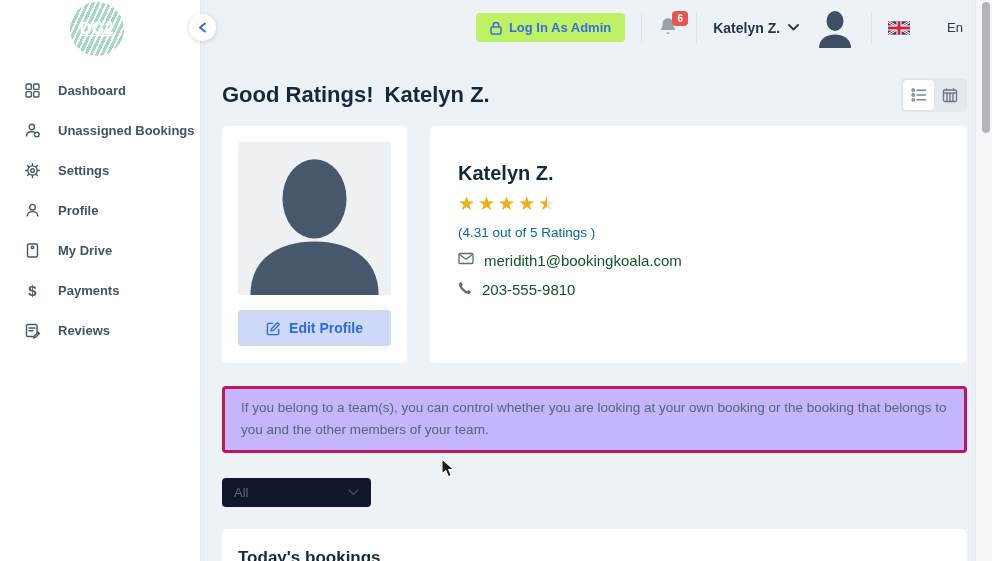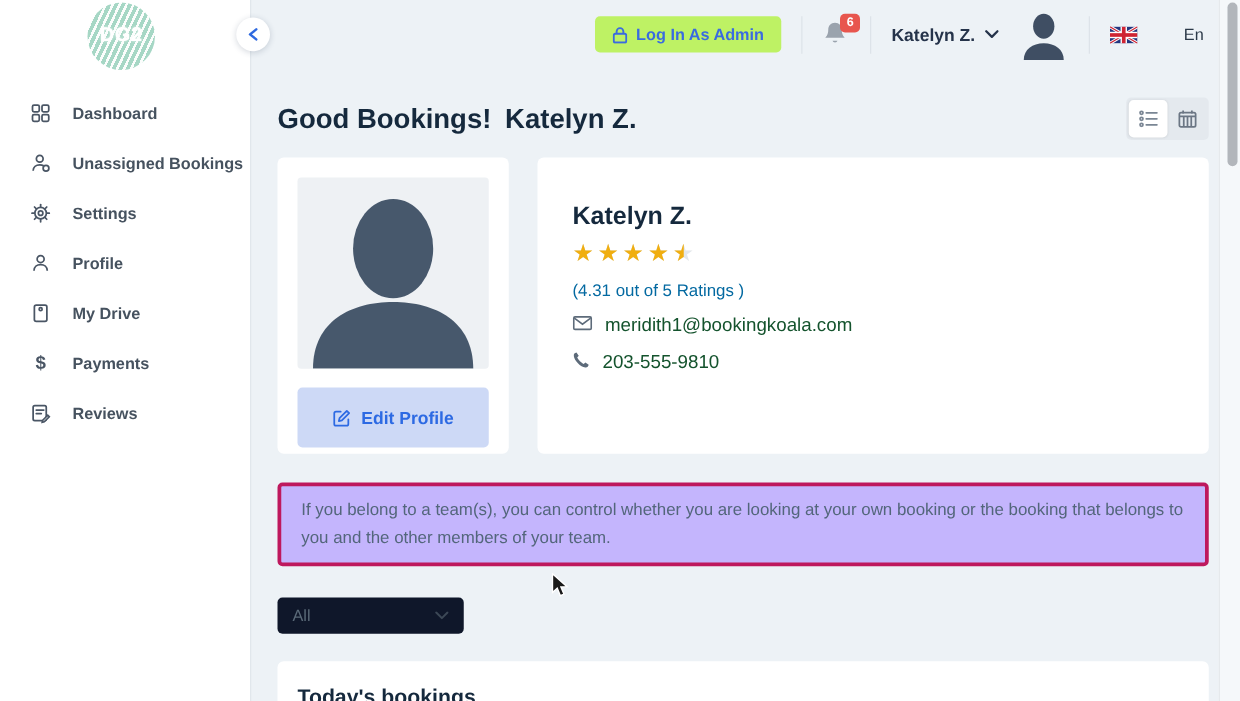--- a/index.html
+++ b/index.html
@@ -19,20 +19,21 @@
   }
   .logo {
     position:absolute; left:70px; top:2px; width:54px; height:54px;
     border-radius:50%;
     background:repeating-linear-gradient(115deg,#a6d7c5 0 3px,#fbfdfc 3px 5px);
     display:flex; align-items:center; justify-content:center;
   }
   .logo span {
     color:#ffffff; font-weight:800; font-size:16px; letter-spacing:.5px;
     text-shadow:0 0 2px rgba(255,255,255,.85);
+    text-decoration:underline;
   }
   .collapse-btn {
     position:absolute; left:189px; top:14px; width:27px; height:27px;
     border-radius:50%; background:#ffffff; z-index:3;
     box-shadow:0 1px 5px rgba(30,50,80,.2);
     display:flex; align-items:center; justify-content:center; cursor:pointer;
   }
   .menu { position:absolute; top:70px; left:0; right:0; }
   .menu-item {
     display:flex; align-items:center; height:40px; padding-left:24px;
@@ -75,21 +76,21 @@
   .view-seg { width:31px; height:30px; border-radius:4px; display:flex; align-items:center; justify-content:center; cursor:pointer; }
   .view-seg.active { background:#ffffff; box-shadow:0 0 2px rgba(0,0,0,.08); }
   .cards-row { display:flex; gap:23px; margin-top:14px; height:237px; }
   .card { background:#ffffff; border-radius:5px; }
   .profile-card { width:185px; padding:16px; }
   .photo-box {
     width:153px; height:153px; background:#eef1f4; border-radius:3px;
     overflow:hidden; display:flex; align-items:flex-end; justify-content:center;
   }
   .edit-btn {
-    margin-top:15px; width:153px; height:48px; border:none; border-radius:4px;
+    margin-top:15px; width:153px; height:36px; border:none; border-radius:4px;
     background:#cdd9f6; color:#2d6ae3; font-family:inherit; font-size:14px;
     font-weight:700; display:flex; align-items:center; justify-content:center;
     gap:8px; cursor:pointer;
   }
   .info-card { flex:1; padding:36px 30px 0 28px; }
   .person-name { font-size:20px; font-weight:800; color:#15293d; }
   .stars { margin-top:9px; height:20px; }
   .star { position:relative; display:inline-block; font-size:19px; line-height:1; margin-right:3px; }
   .star-base { color:#e3e7ea; }
   .star-fill { position:absolute; left:0; top:0; overflow:hidden; white-space:nowrap; color:#f0ae10; }
@@ -268,21 +269,21 @@
         <rect y="14" width="60" height="8" fill="#cf2433"></rect>
     </svg>
     <span class="lang-label">En</span>
   </div>
 </div>
 
 <div class="main">
 
   <div class="head-row">
     <div class="greeting">
-      <span>Good Bookings!</span>
+      <span>Good Ratings!</span>
       <span>Katelyn Z.</span>
     </div>
     <div class="view-toggle">
       <div class="view-seg active">
         <svg width="16" height="14" viewBox="0 0 16 14" fill="none" stroke="#7a8694" stroke-width="1.4" stroke-linecap="round">
           <circle cx="2.2" cy="2.2" r="1.2"></circle>
             <line x1="6" y1="2.2" x2="14.5" y2="2.2"></line>
           <circle cx="2.2" cy="7" r="1.2"></circle>
             <line x1="6" y1="7" x2="14.5" y2="7"></line>
           <circle cx="2.2" cy="11.8" r="1.2"></circle>

